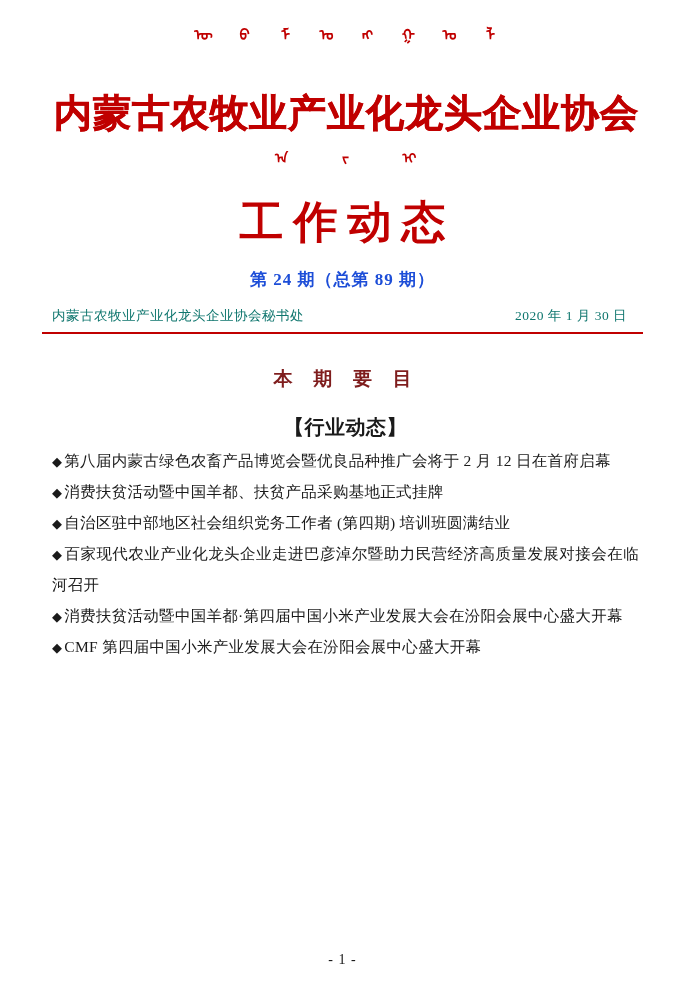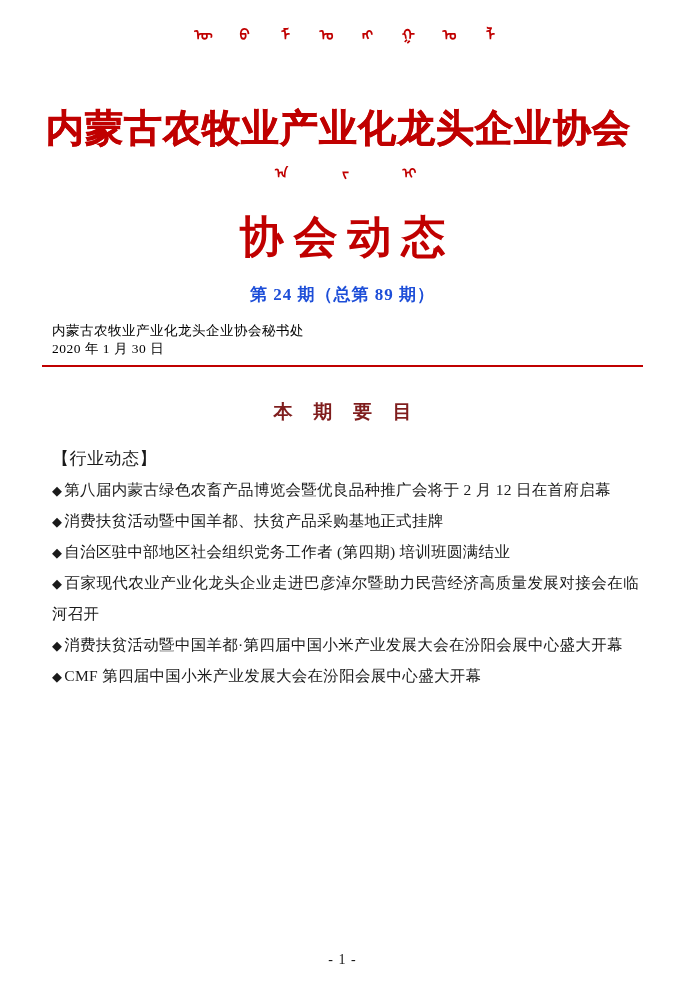--- a/index.html
+++ b/index.html
@@ -36,27 +36,27 @@
     font-family: "DejaVu Sans", sans-serif;
     font-size: 15px;
     line-height: 1.0;
     writing-mode: vertical-lr;
     text-orientation: upright;
     letter-spacing: 1px;
     white-space: nowrap;
     font-weight: 700;
   }
   .masthead-title {
-    text-align: left;
+    text-align: right;
     color: #c00000;
     font-family: "Liberation Sans", sans-serif;
     font-weight: 700;
     font-size: 38px;
     letter-spacing: 1px;
-    margin-top: 19px;
+    margin-top: 4px;
     line-height: 1.15;
     -webkit-text-stroke: 0.6px #c00000;
   }
   .mongolian-row2 {
     display: flex;
     justify-content: center;
     align-items: flex-start;
     gap: 50px;
     margin-top: 14px;
     height: 46px;
@@ -83,49 +83,49 @@
     letter-spacing: 1px;
     color: #1d4ed8;
   }
   .meta-row {
     display: flex;
     justify-content: space-between;
     align-items: baseline;
     margin-top: 16px;
     padding: 0 12px 0 6px;
     font-size: 13.5px;
-    color: #000000;
+    color: #0f766e;
     letter-spacing: 0.5px;
-    flex-direction: column;
   }
   .red-rule {
     height: 2px;
     background: #c00000;
     margin-top: 7px;
     margin-left: -4px;
     margin-right: -4px;
   }
 
   
   .toc-title {
     text-align: center;
     font-size: 19px;
     font-weight: 700;
     letter-spacing: 8px;
     margin-top: 32px;
     text-indent: 8px;
     color: #7f1d1d;
   }
   .section-head {
-    font-size: 17px;
-    font-weight: 400;
+    font-size: 20px;
+    font-weight: 700;
     margin-top: 22px;
     margin-bottom: 4px;
     padding-left: 6px;
     letter-spacing: 0.5px;
+    text-align: center;
   }
   .entry {
     font-size: 15.5px;
     line-height: 2.0;
     padding-left: 6px;
     text-align: justify;
     letter-spacing: 0.3px;
   }
   .entry .bullet {
     font-size: 13px;
@@ -159,21 +159,21 @@
   </div>
 
   <div class="masthead-title">内蒙古农牧业产业化龙头企业协会</div>
 
   <div class="mongolian-row2">
     <span class="mongolian-glyph">ᠠ</span>
     <span class="mongolian-glyph">ᠵ</span>
     <span class="mongolian-glyph">ᠢ</span>
   </div>
 
-  <div class="masthead-sub">协会动态</div>
+  <div class="masthead-sub">工作动态</div>
 
   <div class="issue-line">第 24 期（总第 89 期）</div>
 
   <div class="meta-row">
     <span>内蒙古农牧业产业化龙头企业协会秘书处</span>
     <span>2020 年 1 月 30 日</span>
   </div>
 
   <div class="red-rule"></div>
 

